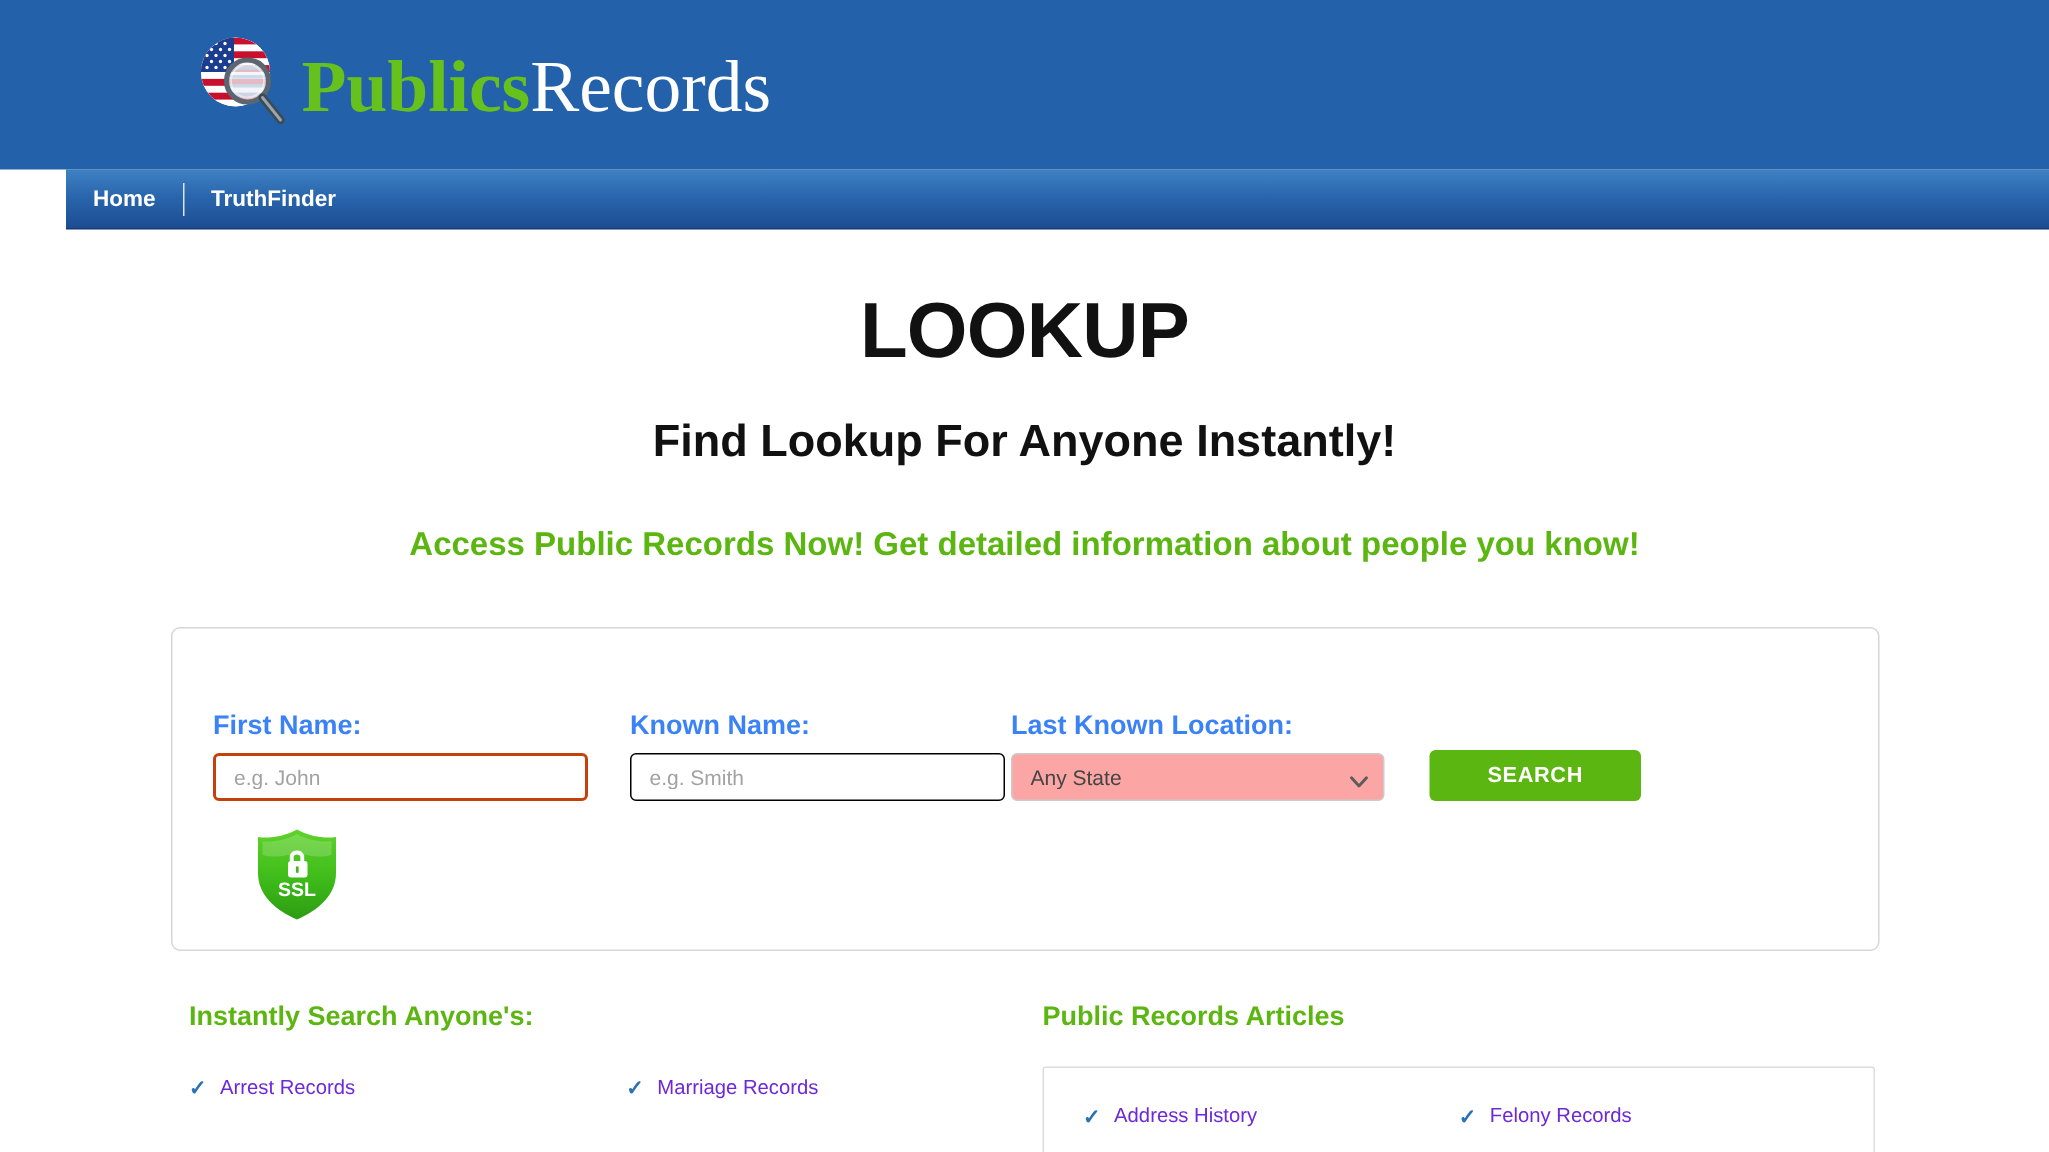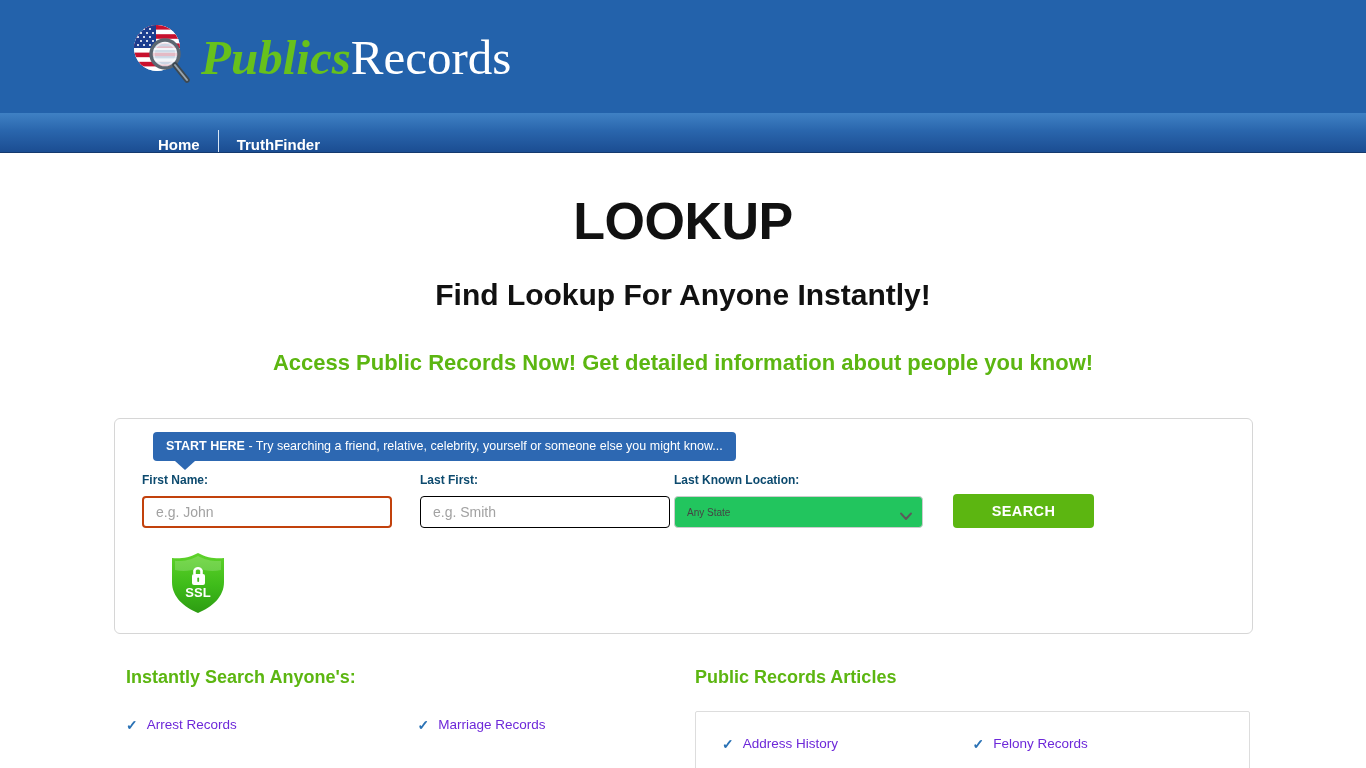--- a/index.html
+++ b/index.html
@@ -33,33 +33,32 @@
   }
   .logo-text {
     font-family: "Liberation Serif", serif;
     font-size: 49px;
     line-height: 1;
     white-space: nowrap;
     margin-left: 2px;
   }
   .logo-text .lt-a {
     color: #67c11c;
-    font-style: italic;
     font-weight: bold;
   }
   .logo-text .lt-b { color: #ffffff; }
 
   
   .main-nav {
     height: 40px;
     background: linear-gradient(to bottom, #3f81c4 0%, #2a66ad 45%, #1b4d92 100%);
     border-bottom: 1px solid #15396e;
     display: flex;
-    align-items: flex-end;
-    padding-left: 140px;
+    align-items: center;
+    margin-left: 44px;
   }
   .nav-link {
     color: #ffffff;
     font-size: 15px;
     font-weight: bold;
     text-decoration: none;
     padding: 0 18px;
     line-height: 1;
     cursor: pointer;
   }
@@ -135,23 +134,23 @@
     width: 1090px;
     display: flex;
     align-items: flex-end;
   }
   .field-col { position: relative; }
   .field-col.first { width: 278px; }
   .field-col.last  { width: 254px; margin-left: 0; }
   .field-col.loc   { width: 249px; }
   .field-label {
     display: block;
-    font-size: 12px;
-    font-weight: bold;
-    color: #0c4a6e;
+    font-size: 18px;
+    font-weight: bold;
+    color: #3b82f6;
     margin-bottom: 10px;
     line-height: 1;
   }
   .txt-input {
     width: 250px;
     height: 32px;
     border-radius: 4px;
     padding: 0 12px;
     font-size: 14px;
     font-family: "Liberation Sans", sans-serif;
@@ -163,24 +162,24 @@
   .txt-input.focused { border: 2px solid #c2410c; }
   .txt-input.normal  { border: 1px solid #000000; }
 
   .select-wrap { position: relative; width: 249px; }
   .sel-input {
     width: 249px;
     height: 32px;
     border: 1px solid #cccccc;
     border-radius: 4px;
     padding: 0 28px 0 12px;
-    font-size: 10px;
+    font-size: 14px;
     font-family: "Liberation Sans", sans-serif;
     color: #444444;
-    background: #22c55e;
+    background: #fca5a5;
     appearance: none;
     -webkit-appearance: none;
     outline: none;
     cursor: pointer;
   }
   .sel-chevron {
     position: absolute;
     right: 11px;
     top: 11px;
     pointer-events: none;
@@ -325,33 +324,30 @@
 </div>
 
 <div class="hero">
   <h1 class="hero-title">LOOKUP</h1>
   <h2 class="hero-sub">Find Lookup For Anyone Instantly!</h2>
   <p class="hero-tag">Access Public Records Now! Get detailed information about people you know!</p>
 </div>
 
 <div class="search-panel">
 
-  <div class="start-here">
-    <span class="sh-bold">START HERE</span><span> - Try searching a friend, relative, celebrity, yourself or someone else you might know...</span>
-  </div>
 
   <div class="fields-row">
 
     <div class="field-col first">
       <label class="field-label">First Name:</label>
       <input class="txt-input focused" type="text" placeholder="e.g. John" style="">
     </div>
 
     <div class="field-col last">
-      <label class="field-label">Last First:</label>
+      <label class="field-label">Known Name:</label>
       <input class="txt-input normal" type="text" placeholder="e.g. Smith" style="">
     </div>
 
     <div class="field-col loc">
       <label class="field-label">Last Known Location:</label>
       <div class="select-wrap">
         <select class="sel-input">
           <option>Any State</option>
         </select>
         <span class="sel-chevron">

